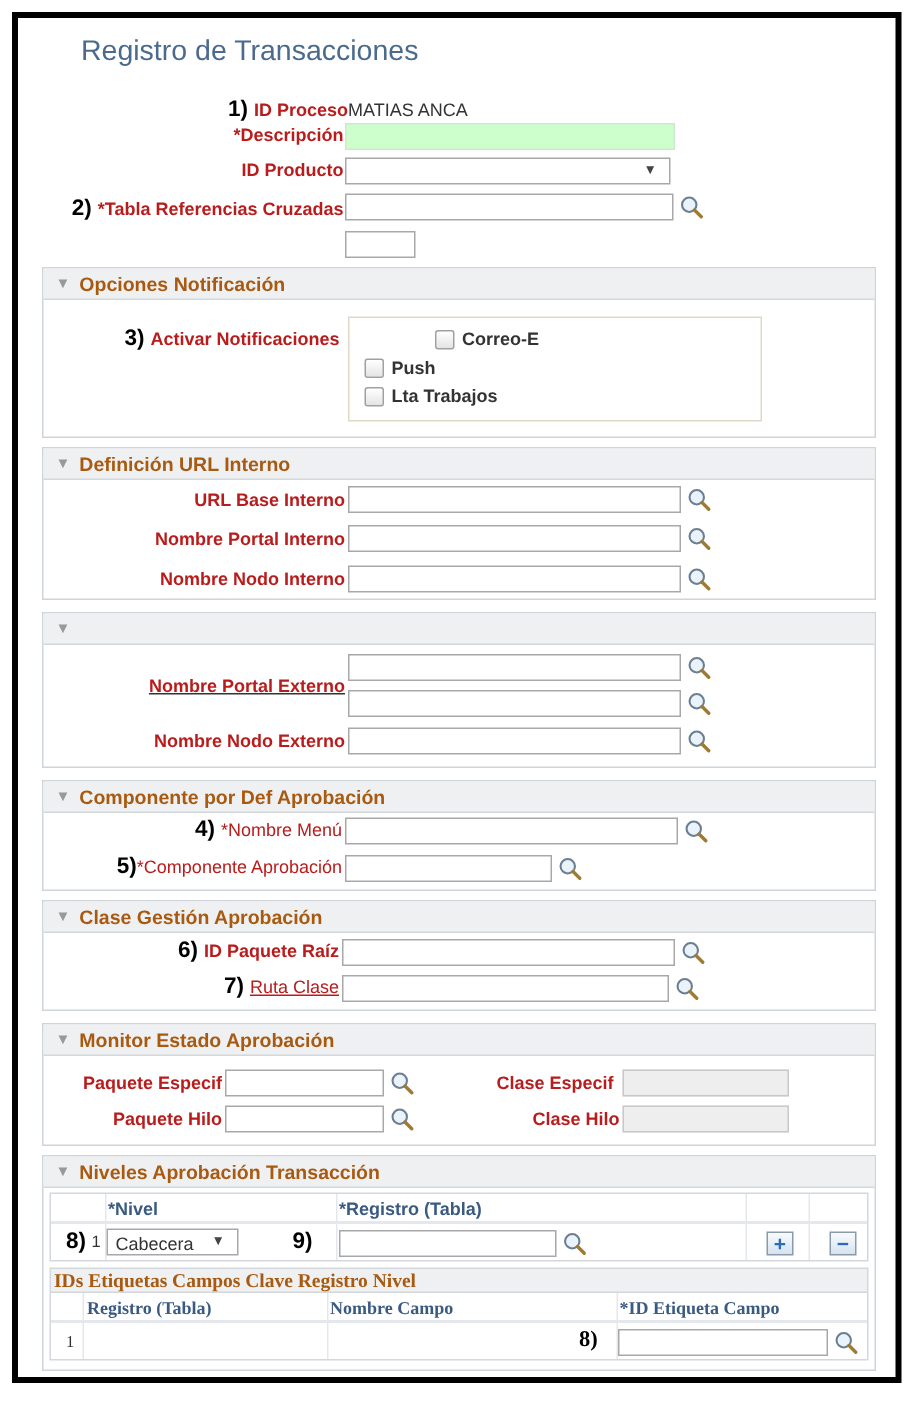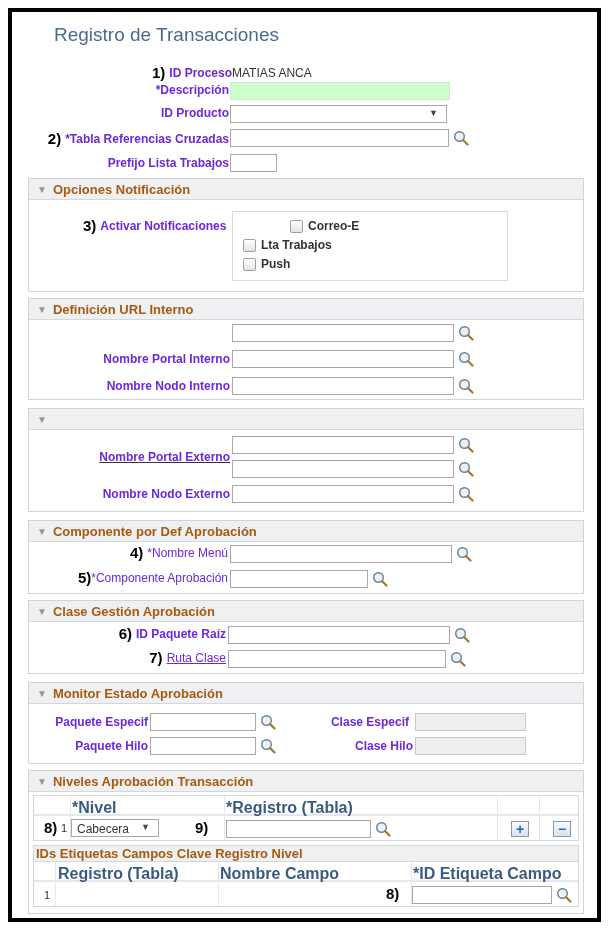--- a/index.html
+++ b/index.html
@@ -1,36 +1,36 @@
 <!DOCTYPE html>
 <html><head>
 <meta charset="utf-8">
 <style>
   html, body { margin:0; padding:0; background:#fff; }
   body { width:613px; height:934px; position:relative; font-family:"Liberation Sans", sans-serif; font-size:12px; color:#333; }
   .frame { position:absolute; left:8px; top:8px; width:593px; height:914px; border:4px solid #000; box-sizing:border-box; background:#fff; }
   .title { position:absolute; left:42px; top:12px; font-size:19px; color:#4a6a8e; }
   .row { position:absolute; display:flex; align-items:center; }
-  .lbl { font-weight:bold; color:#6d28d9; font-size:12px; text-align:right; white-space:nowrap; }
+  .lbl { font-weight:bold; color:#b91c1c; font-size:12px; text-align:right; white-space:nowrap; }
   .num { font-weight:bold; font-size:15px; color:#000; margin-right:4px; }
   .inp { height:18px; border:1px solid #a8a8a8; background:#fff; box-sizing:border-box; }
   .inp.req { background:#ccffcc; }
   .inp.ro { background:#eeeeee; border-color:#c8c8c8; }
   .lookup { width:16px; height:16px; margin-left:4px; }
   .sel { height:18px; border:1px solid #a8a8a8; box-sizing:border-box; position:relative; background:#fff; }
   .sel .arr { position:absolute; right:8px; top:2px; font-size:9px; color:#444; }
   .grp { position:absolute; left:16px; width:556px; border:1px solid #cfd4da; box-sizing:border-box; }
   .grp-h { height:20px; background:#eef0f2; border-bottom:1px solid #d4d8dc; display:flex; align-items:center; padding-left:8px; }
   .grp-h .tri { color:#999; font-size:10px; margin-right:6px; }
   .grp-h .t { color:#a85a10; font-weight:bold; font-size:13px; }
   .cbbox { position:absolute; border:1px solid #e0d8c8; background:#fff; }
   .cb { display:flex; align-items:center; margin:5px 0 0 10px; }
   .cbx { width:11px; height:11px; border:1px solid #a0a0a0; border-radius:2px; background:linear-gradient(#fff,#e4e4e4); margin-right:5px; }
   .cb span { font-weight:bold; font-size:12px; }
-  .tbl-h { font-size:16px; color:#3a5a80; font-weight:bold; }
+  .tbl-h { font-size:12px; color:#3a5a80; font-weight:bold; }
   .btn-sq { width:16px; height:14px; border:1px solid #8a9aaa; background:linear-gradient(#f8fbfe,#d6e2ee); display:flex; align-items:center; justify-content:center; font-weight:bold; color:#2d6cb5; font-size:14px; line-height:1; position:absolute; }
 </style>
 </head>
 <body>
 
 <svg width="0" height="0" style="position:absolute">
   <defs>
     <symbol id="mag" viewBox="0 0 16 16">
       <circle cx="6.5" cy="6.5" r="4.8" fill="#eaf3fb" stroke="#6b7f92" stroke-width="1.4"></circle>
       <line x1="10" y1="10" x2="14.5" y2="14.5" stroke="#a07a30" stroke-width="2.2" stroke-linecap="round"></line>
@@ -63,54 +63,54 @@
     <span class="num">2)</span>
     <span class="lbl">*Tabla Referencias Cruzadas</span>
   </div>
   <div class="row" style="left:218px;top:117px;">
     <div class="inp" style="width:219px;"></div>
     <svg class="lookup">
         <use href="#mag"></use>
       </svg>
   </div>
 
-  <div class="row" style="left:0;top:144px;width:217px;justify-content:flex-end;">
-    <span class="lbl">Prefijo Lista Trabajos</span>
-  </div>
   <div class="inp" style="position:absolute;left:218px;top:142px;width:47px;"></div>
 
   <div class="grp" style="top:166px;height:114px;">
     <div class="grp-h">
         <span class="tri">▼</span>
         <span class="t">Opciones Notificación</span>
       </div>
     <div class="row" style="left:54px;top:38px;">
       <span class="num">3)</span>
       <span class="lbl">Activar Notificaciones</span>
     </div>
     <div class="cbbox" style="left:203px;top:32px;width:274px;height:68px;">
       <div class="cb" style="margin-top:7px;padding-left:47px;">
           <div class="cbx"></div>
           <span>Correo-E</span>
         </div>
       <div class="cb">
           <div class="cbx"></div>
-          <span>Lta Trabajos</span>
+          <span>Push</span>
         </div>
       <div class="cb">
           <div class="cbx"></div>
-          <span>Push</span>
+          <span>Lta Trabajos</span>
         </div>
     </div>
   </div>
 
   <div class="grp" style="top:286px;height:102px;">
     <div class="grp-h">
         <span class="tri">▼</span>
         <span class="t">Definición URL Interno</span>
+      </div>
+    <div class="row" style="left:0;top:27px;width:201px;justify-content:flex-end;">
+        <span class="lbl">URL Base Interno</span>
       </div>
     <div class="row" style="left:203px;top:25px;">
         <div class="inp" style="width:222px;"></div>
         <svg class="lookup">
           <use href="#mag"></use>
         </svg>
       </div>
     <div class="row" style="left:0;top:53px;width:201px;justify-content:flex-end;">
         <span class="lbl">Nombre Portal Interno</span>
       </div>
@@ -274,21 +274,21 @@
             <use href="#mag"></use>
           </svg>
         </div>
       <div class="btn-sq" style="left:477px;top:25px;">
           <span>+</span>
         </div>
       <div class="btn-sq" style="left:519px;top:25px;color:#2d6cb5;">
           <span>−</span>
         </div>
     </div>
-    <div style="position:absolute;left:4px;top:74px;width:546px;height:62px;border:1px solid #d4d8dc;box-sizing:border-box;">
+    <div style="position:absolute;left:4px;top:74px;width:546px;height:62px;border:1px solid #d4d8dc;box-sizing:border-box;font-family:Liberation Serif, serif;">
       <div style="position:absolute;left:0;top:0;width:100%;height:16px;background:#eef0f2;border-bottom:1px solid #d4d8dc;padding-left:2px;box-sizing:border-box;"><span style="color:#a85a10;font-weight:bold;font-size:13px;">IDs Etiquetas Campos Clave Registro Nivel</span></div>
       <div style="position:absolute;left:0;top:16px;width:100%;height:18px;border-bottom:2px solid #e4e8ec;"></div>
       <div style="position:absolute;left:21px;top:16px;bottom:0;border-left:1px solid #e4e8ec;"></div>
       <div style="position:absolute;left:184px;top:16px;bottom:0;border-left:1px solid #e4e8ec;"></div>
       <div style="position:absolute;left:377px;top:16px;bottom:0;border-left:1px solid #e4e8ec;"></div>
       <span class="tbl-h" style="position:absolute;left:24px;top:19px;">Registro (Tabla)</span>
       <span class="tbl-h" style="position:absolute;left:186px;top:19px;">Nombre Campo</span>
       <span class="tbl-h" style="position:absolute;left:379px;top:19px;">*ID Etiqueta Campo</span>
       <span style="position:absolute;left:10px;top:43px;font-size:11px;">1</span>
       <span class="num" style="position:absolute;left:352px;top:39px;">8)</span>

